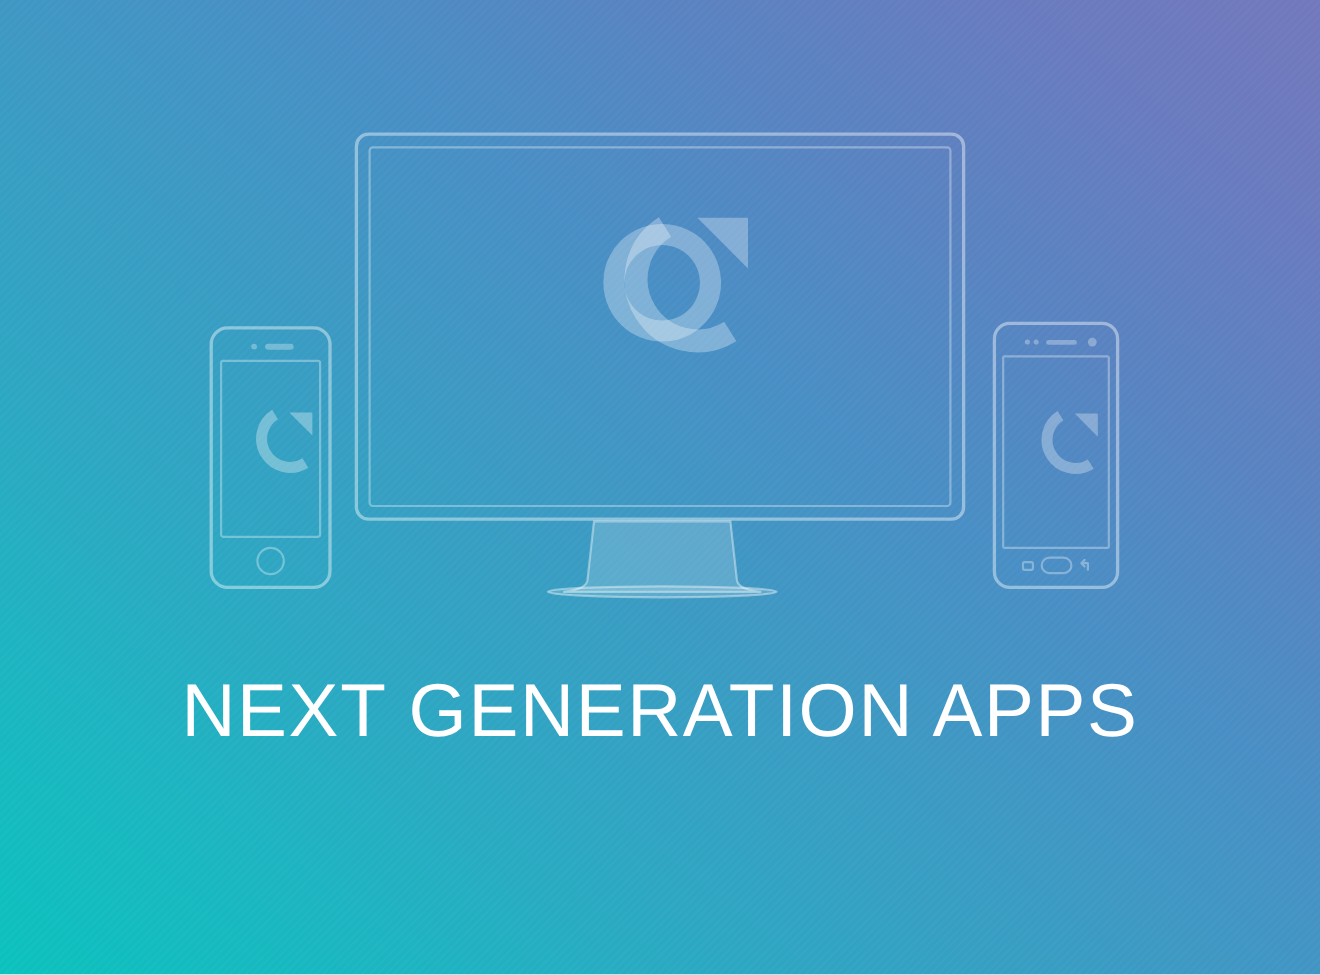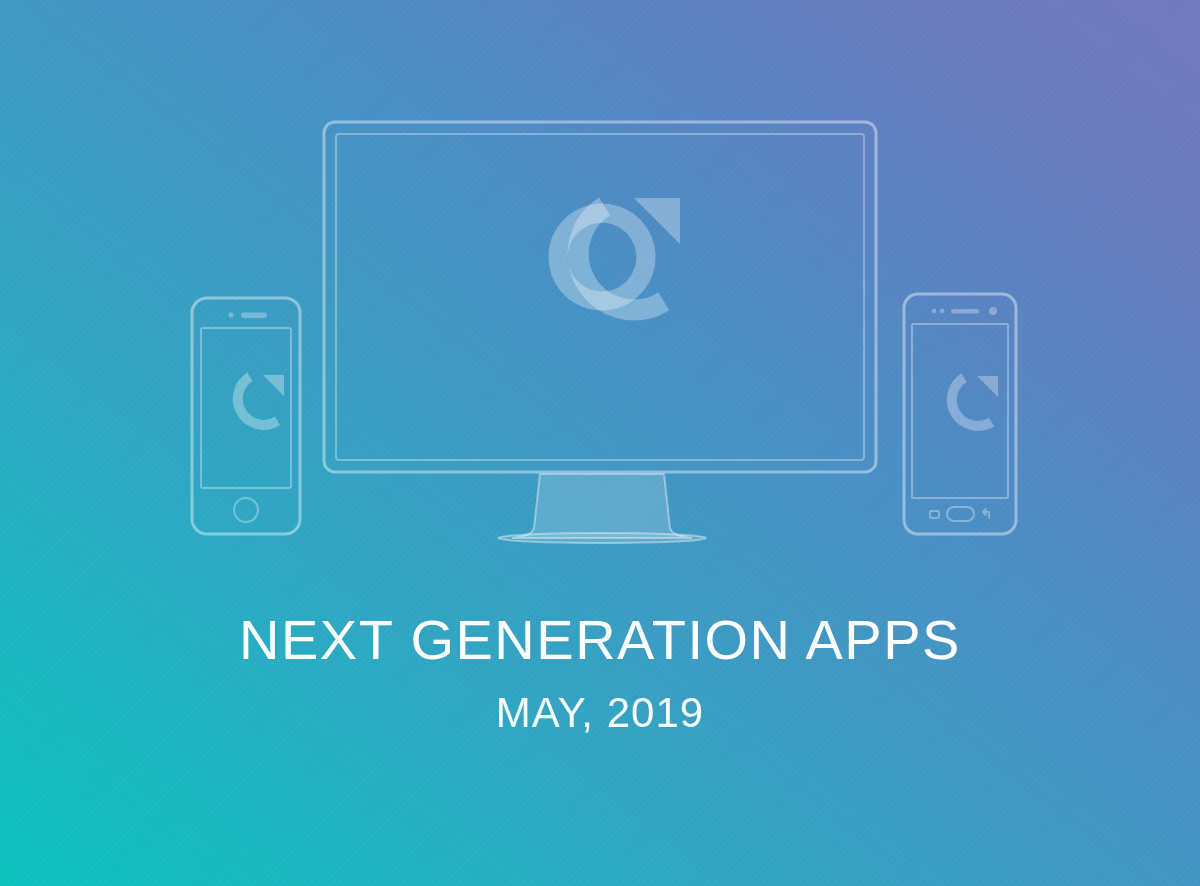--- a/index.html
+++ b/index.html
@@ -81,21 +81,21 @@
   #caption {
     position:absolute;
     left:0; right:0;
     top:612px;
     text-align:center;
   }
   #title {
     display:block;
     color:#FFFFFF;
     font-family:"Liberation Sans", sans-serif;
-    font-size:56px;
+    font-size:68px;
     font-weight:300;
     letter-spacing:1.5px;
     line-height:1;
     white-space:nowrap;
   }
   #subtitle {
     display:block;
     margin-top:24px;
     color:#FFFFFF;
     font-family:"Liberation Sans", sans-serif;
@@ -190,16 +190,15 @@
       <g>
         <path d="M 79 93 A 26 26 0 1 0 79 145" fill="none" stroke="rgba(255,255,255,0.30)" stroke-width="10" stroke-linecap="butt" transform="rotate(-32 58 119)"></path>
         <path d="M 75 84 L 96 84 L 96 105 Z" fill="rgba(255,255,255,0.30)"></path>
       </g>
     </svg>
 
   </div>
 
   <div id="caption">
     <span id="title">NEXT GENERATION APPS</span>
-    <span id="subtitle">MAY, 2019</span>
   </div>
 
 </div>
 
 </body></html>

